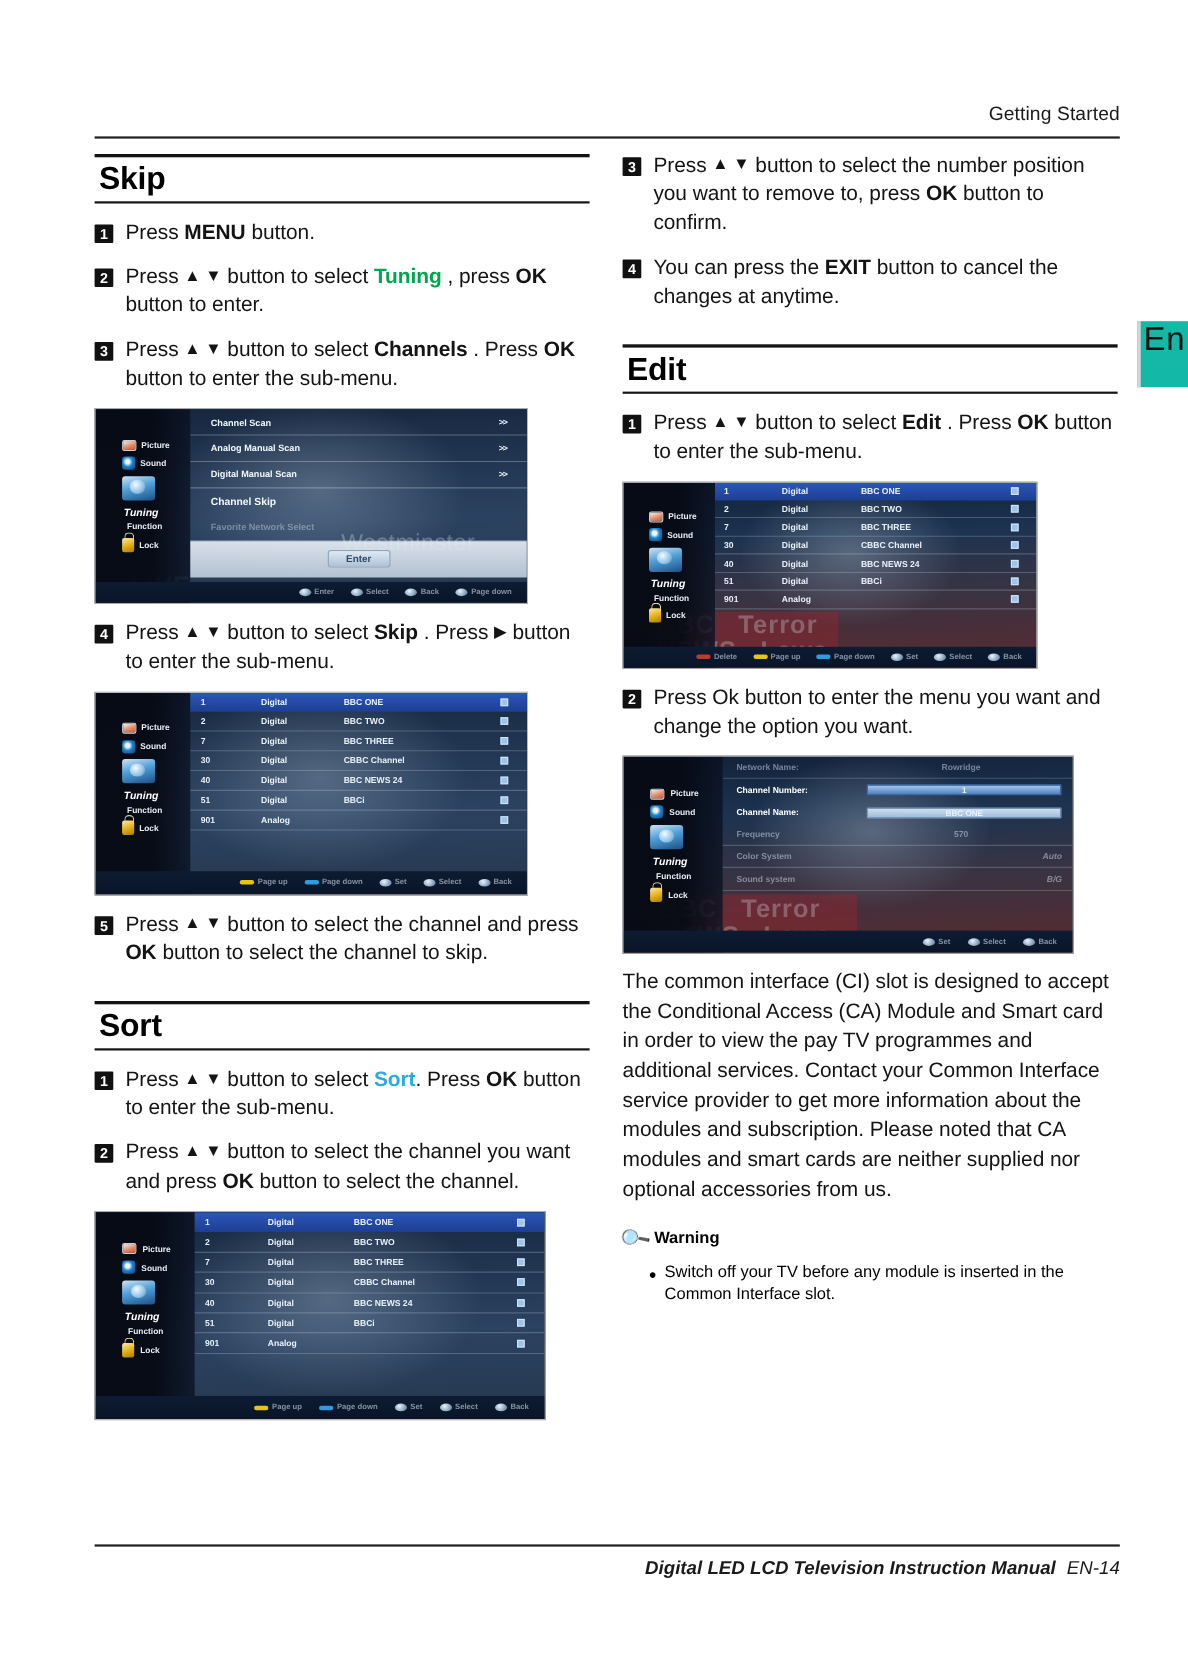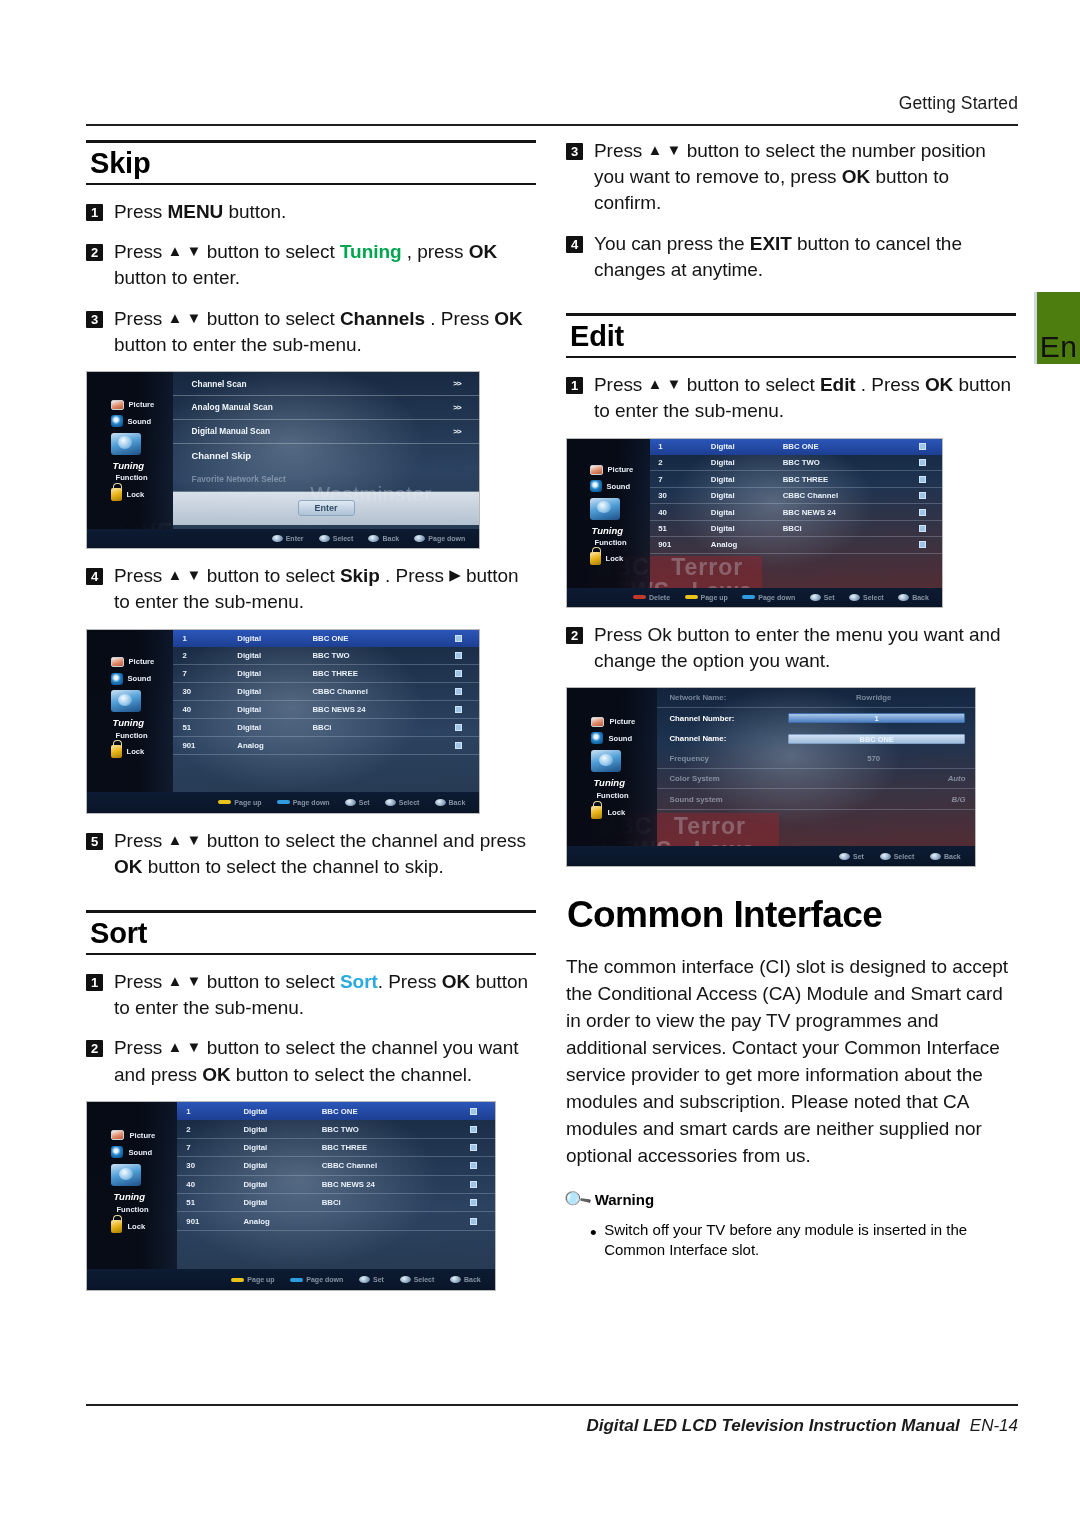--- a/index.html
+++ b/index.html
@@ -31,23 +31,23 @@
   .footer-text {
     position:absolute; right:62px; top:1416px;
     font-size:17px; font-style:italic; font-weight:600; color:#1a1a1a;
     white-space:nowrap;
   }
   .footer-text .pg { font-style:italic; font-weight:400; margin-left:10px; }
 
   
   .lang-tab {
     position:absolute; left:1034px; top:292px;
-    width:46px; height:72px;
-    background:#4d7c0f;
-    display:flex; align-items:flex-end; justify-content:center;
+    width:46px; height:60px;
+    background:#14b8a6;
+    display:flex; align-items:flex-start; justify-content:center;
     border-left:3px solid #cfd8dc;
   }
   .lang-tab span {
     font-size:30px; color:#111; font-weight:400; letter-spacing:.5px;
   }
 
   
   .col { position:absolute; top:140px; width:450px; }
   .col-left  { left:86px; }
   .col-right { left:566px; }
@@ -766,23 +766,20 @@
             <span class="key dark"></span>
             <span>Select</span>
           </span>
           <span class="hint">
             <span class="key dark"></span>
             <span>Back</span>
           </span>
         </div>
     </div>
 
-    <div class="sec" style="margin-top:26px;">
-      <div class="sec-title big">Common Interface</div>
-    </div>
     <div class="para">The common interface (CI) slot is designed to accept the Conditional Access (CA) Module and Smart card in order to view the pay TV programmes and additional services. Contact your Common Interface service provider to get more information about the modules and subscription. Please noted that CA modules and smart cards are neither supplied nor optional accessories from us.</div>
 
     <div class="warn-head">
       <span class="glyph">🔍</span>
       <span class="txt">Warning</span>
     </div>
     <div class="warn-item">
       <span class="warn-bullet">•</span>
       <span class="warn-text">Switch off your TV before any module is inserted in the Common Interface slot.</span>
     </div>

